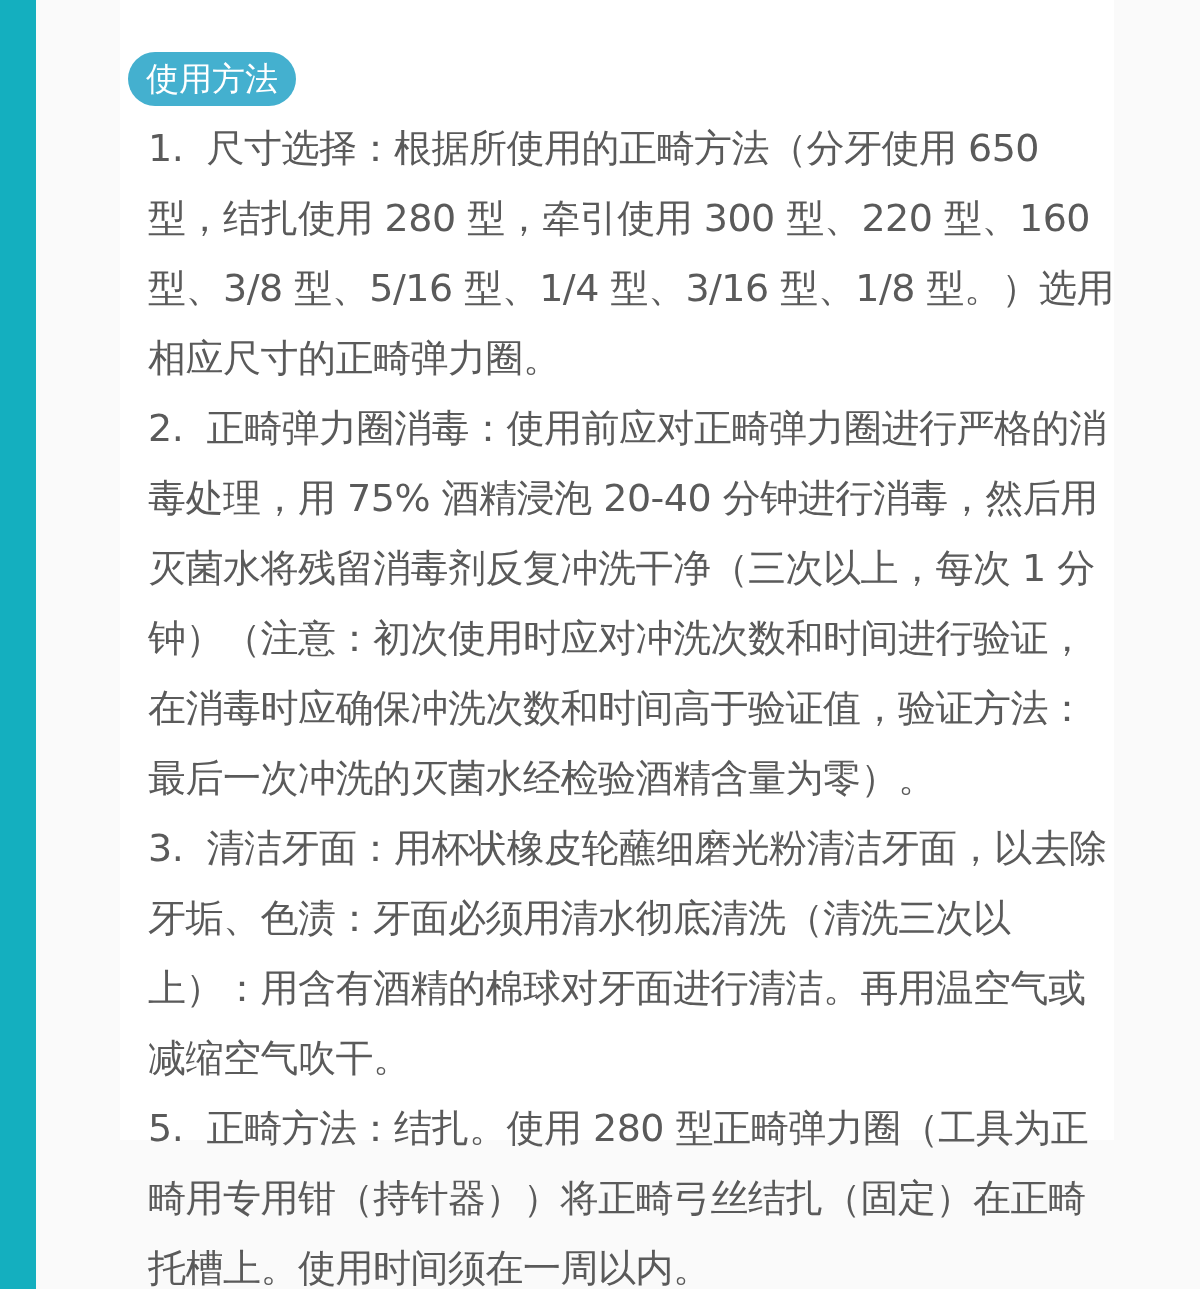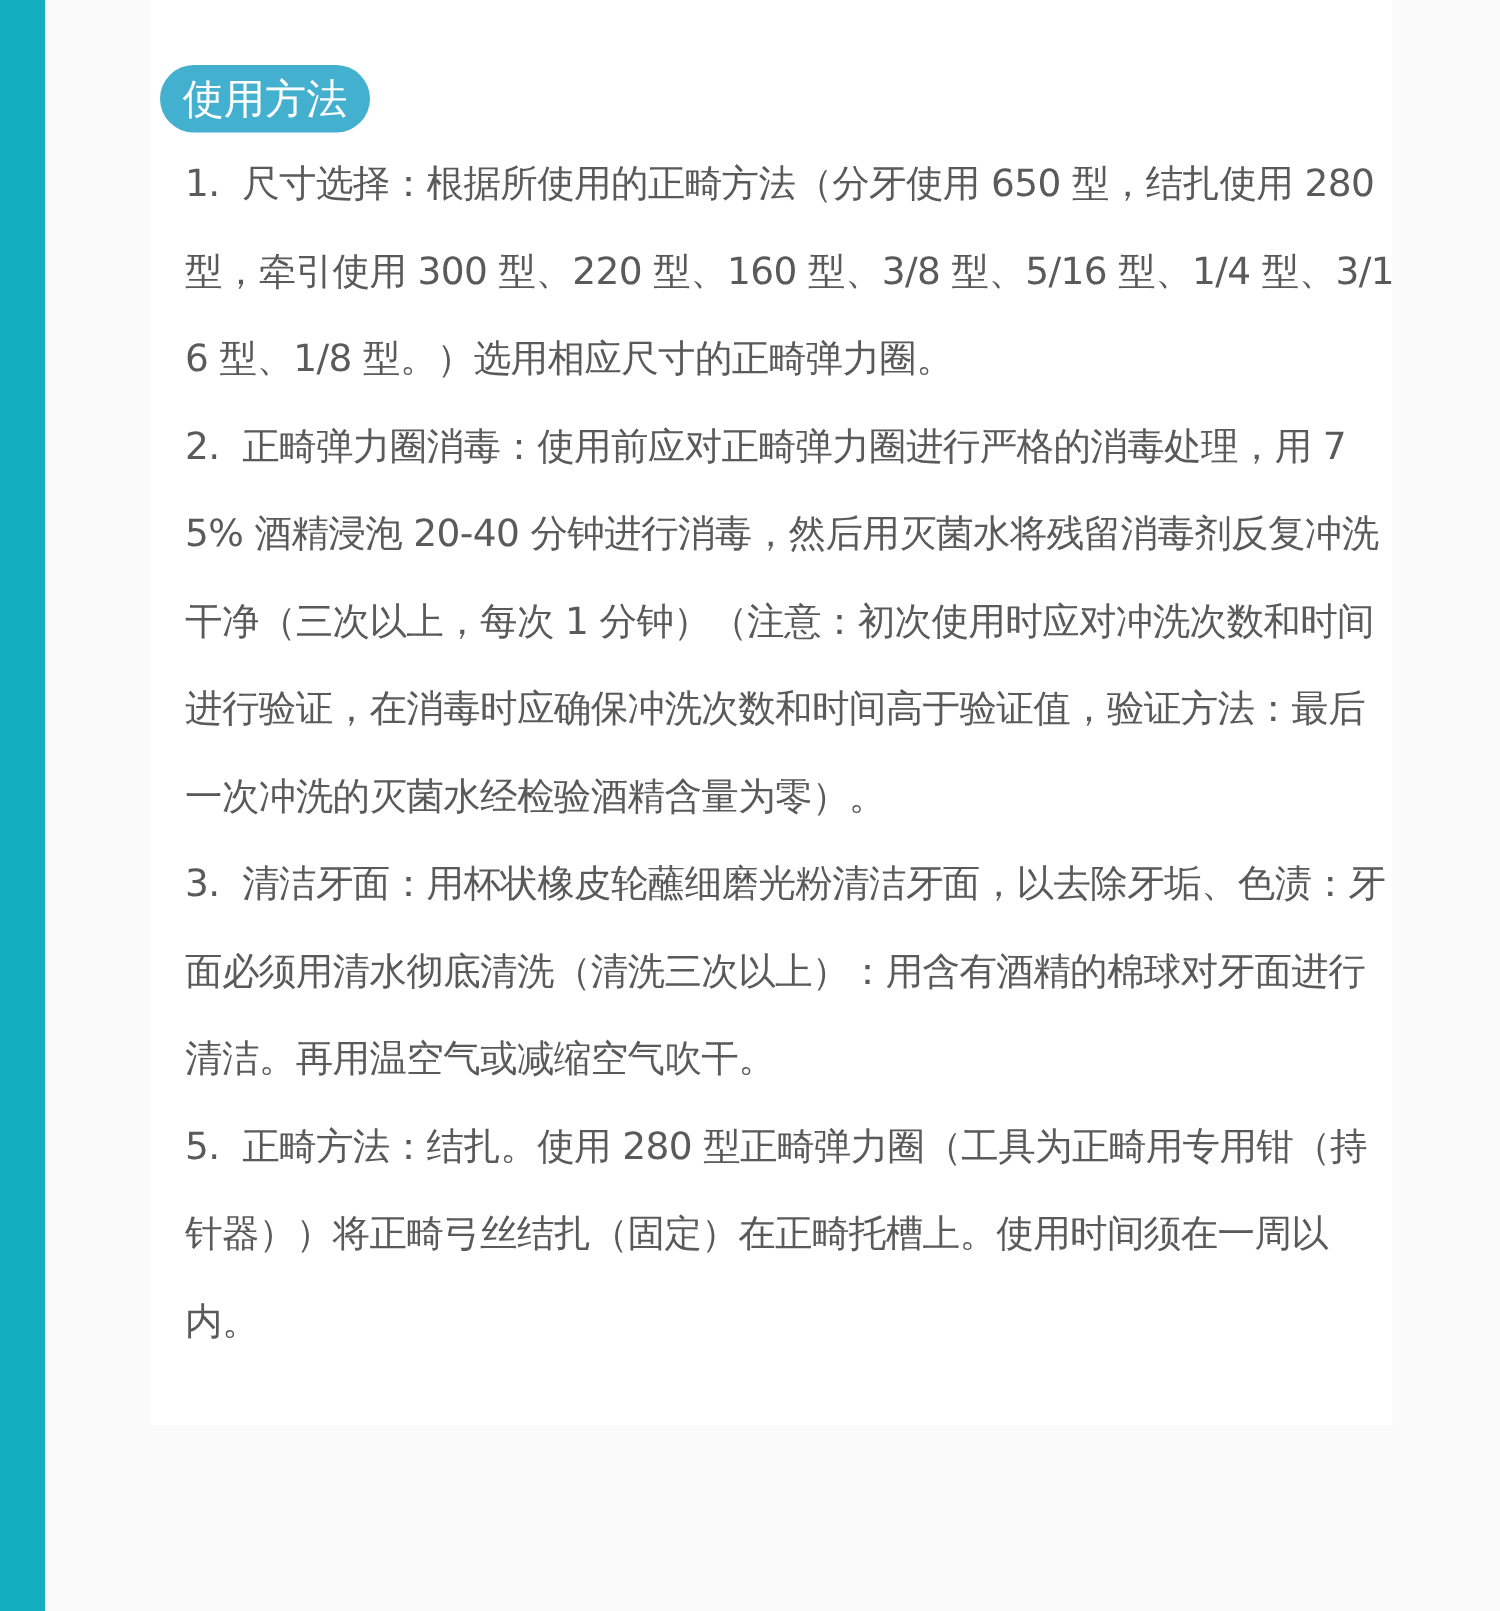--- a/index.html
+++ b/index.html
@@ -10,21 +10,21 @@
   }
   .teal-strip { position:absolute; left:0; top:0; width:36px; height:1289px; background:#14afbf; }
   .content { position:absolute; left:120px; top:0; width:994px; height:1140px; background:#ffffff; }
   .badge {
     position:absolute; left:8px; top:52px; height:54px; padding:0 18px;
     background:#44b0cf; color:#ffffff; border-radius:27px;
     font-size:33px; line-height:54px; letter-spacing:0px;
   }
   .steps { position:absolute; left:28px; top:113px; width:968px; }
   .step {
-    color:#5a5a5a; font-size:30px; line-height:70px; margin:0;
+    color:#5a5a5a; font-size:38px; line-height:70px; margin:0;
     letter-spacing:-0.5px; word-break:break-all;
   }
 </style>
 </head>
 <body>
 
 <div class="teal-strip"></div>
 
 <div class="content">
   <div class="badge">使用方法</div>

